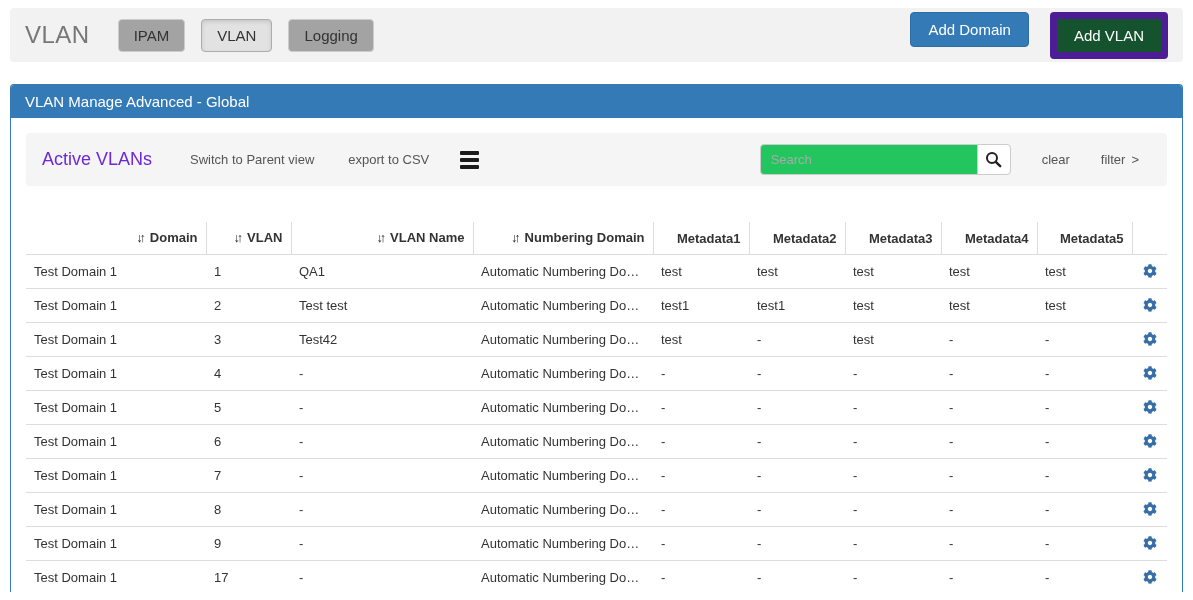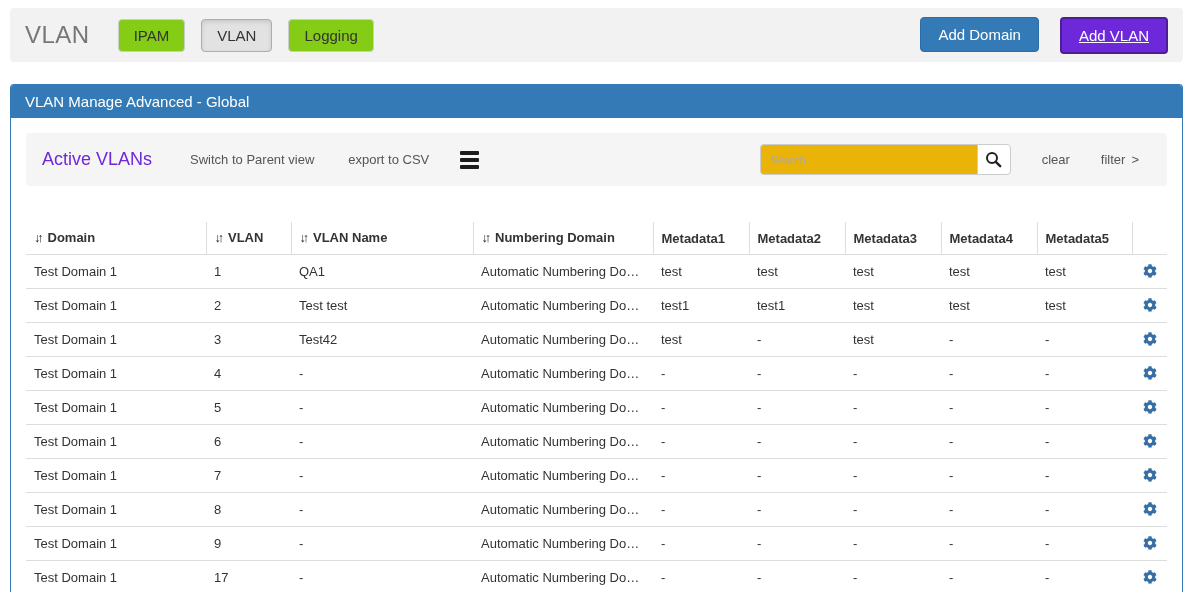--- a/index.html
+++ b/index.html
@@ -24,21 +24,21 @@
   .page-title {
     font-size: 24px;
     color: #777;
     margin-right: 28px;
     letter-spacing: .5px;
   }
   .nav-btn {
     font-family: "Liberation Sans", sans-serif;
     font-size: 15px;
     color: #333;
-    background: #84cc16;
+    background: #a3a3a3;
     border: 1px solid #ccc;
     border-radius: 4px;
     padding: 7px 15px;
     margin-right: 16px;
     cursor: pointer;
   }
   .nav-btn.active {
     background: #e2e2e2;
     border-color: #adadad;
     box-shadow: inset 0 2px 4px rgba(0,0,0,.12);
@@ -46,21 +46,21 @@
   .topbar-right { margin-left: auto; display: flex; align-items: flex-start; }
   .btn-primary, .btn-success {
     font-family: "Liberation Sans", sans-serif;
     font-size: 15px;
     color: #fff;
     border-radius: 4px;
     padding: 8px 17px;
     cursor: pointer;
   }
   .btn-primary { background: #337ab7; border: 1px solid #2e6da4; margin-right: 21px; }
-  .btn-success { background: #6d28d9; border: 2px solid #4c1d95; text-decoration: underline; }
+  .btn-success { background: #14532d; border: 7px solid #4c1d95; }
 
   
   .panel {
     border: 1px solid #337ab7;
     border-bottom: none;
     border-radius: 4px 4px 0 0;
     height: 508px;
     overflow: hidden;
     background: #fff;
   }
@@ -101,24 +101,24 @@
     background: #1c1c1c;
     margin: 3px 0;
     border-radius: 1px;
   }
   .search-group { margin-left: auto; display: flex; align-items: center; }
   .search-input {
     width: 218px; height: 31px;
     border: 1px solid #ccc;
     border-radius: 4px 0 0 4px;
     padding: 0 10px;
-    font-family: Liberation Serif, serif;
+    font-family: Liberation Sans, sans-serif;
     font-size: 13px;
     color: #555;
-    background: #eab308;
+    background: #22c55e;
     outline: none;
   }
   .search-input::placeholder { color: #aaa; }
   .search-btn {
     width: 34px; height: 31px;
     background: #fff;
     border: 1px solid #ccc;
     border-radius: 0 4px 4px 0;
     margin-left: -1px;
     cursor: pointer;
@@ -130,21 +130,21 @@
 
   
   table {
     width: 100%;
     border-collapse: collapse;
     table-layout: fixed;
     font-size: 13px;
     color: #333;
   }
   thead th {
-    text-align: left;
+    text-align: right;
     font-weight: bold;
     padding: 8px;
     line-height: 15px;
     border-bottom: 1px solid #ddd;
     white-space: nowrap;
     overflow: hidden;
   }
   thead th + th { border-left: 1px solid #ddd; }
   thead th.sortable { cursor: pointer; }
   .sort-icon {

